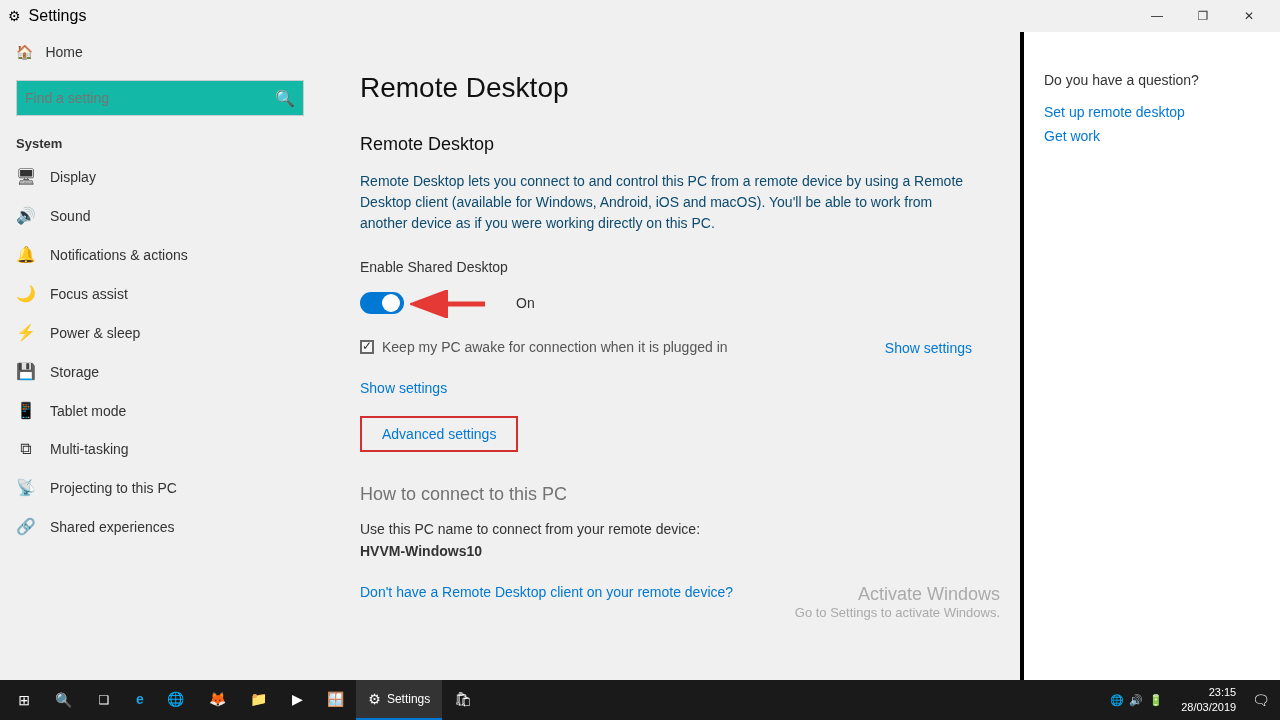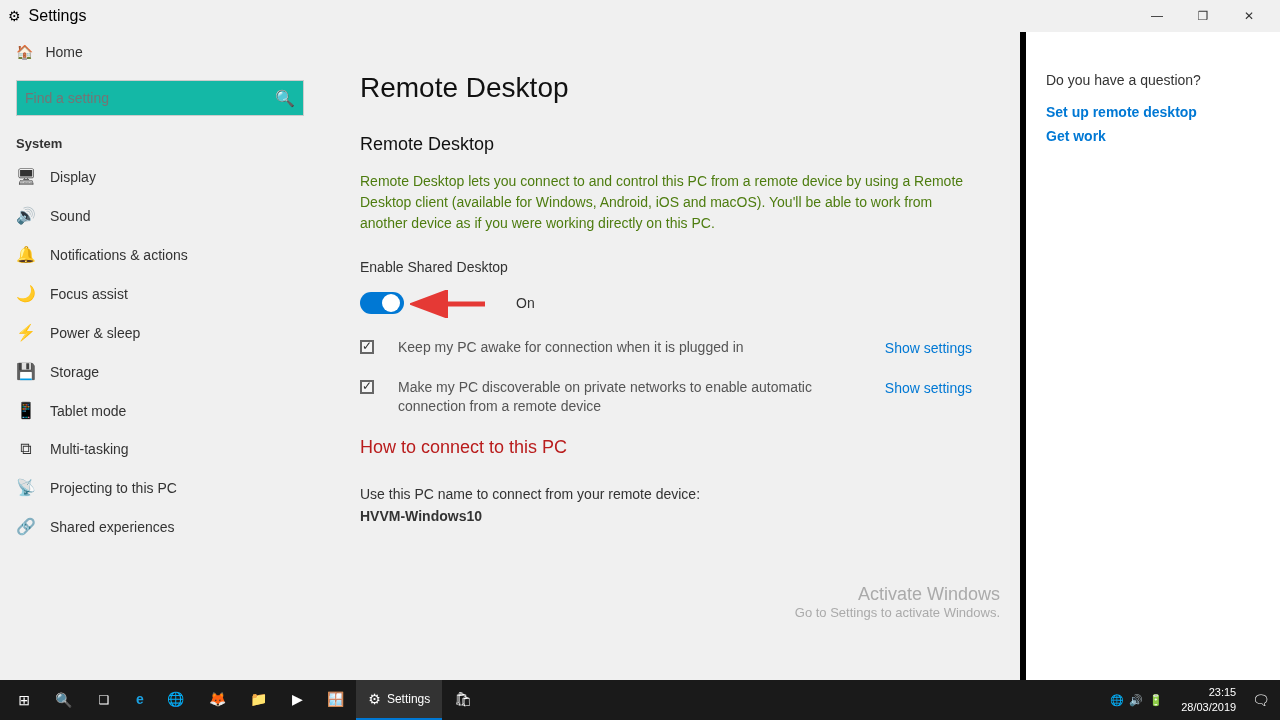--- a/index.html
+++ b/index.html
@@ -45,69 +45,69 @@
     }
     .sidebar-item {
       display: flex; align-items: center; gap: 14px;
       padding: 10px 16px; cursor: pointer; font-size: 14px; color: #333;
     }
     .sidebar-item .icon { font-size: 16px; width: 20px; text-align: center; }
     .page-title { font-size: 28px; font-weight: 300; color: #111; margin-bottom: 30px; }
 
     .section-title { font-size: 18px; font-weight: 400; color: #111; margin-bottom: 16px; }
 
-    .description-text { font-size: 14px; color: #4d7c0f; line-height: 1.5; margin-bottom: 24px; max-width: 680px; }
+    .description-text { font-size: 14px; color: #0c4a6e; line-height: 1.5; margin-bottom: 24px; max-width: 680px; }
 
     .toggle-row { display: flex; align-items: center; gap: 12px; margin-bottom: 24px; margin-top: 16px; }
     .toggle {
       width: 44px; height: 22px; background: #0078d4; border-radius: 11px;
       position: relative; cursor: pointer; flex-shrink: 0;
     }
     .toggle-knob {
       width: 18px; height: 18px; background: white; border-radius: 50%;
       position: absolute; top: 2px; left: 22px; transition: left 0.2s;
     }
     .toggle-label { font-size: 14px; color: #333; }
 
     
     .checkbox-setting-row {
       display: flex; align-items: flex-start; gap: 16px;
       margin-bottom: 20px; max-width: 780px;
     }
-    .checkbox-area { display: flex; align-items: flex-start; gap: 24px; flex: 1; }
+    .checkbox-area { display: flex; align-items: flex-start; gap: 8px; flex: 1; }
     .checkbox {
       width: 14px; height: 14px; border: 2px solid #666; margin-top: 2px;
       flex-shrink: 0; background: #f5f5f5; position: relative; cursor: pointer;
     }
     .checkbox.checked::after {
       content: '✓'; position: absolute; top: -3px; left: 0px;
       font-size: 12px; color: #333;
     }
     .checkbox-text { font-size: 14px; color: #555; line-height: 1.4; }
     .show-settings-link { font-size: 14px; color: #0078d4; cursor: pointer; white-space: nowrap; margin-top: 2px; text-decoration: none; }
 
     
     .advanced-settings-btn {
       border: 2px solid #d32f2f; background: transparent; color: #0078d4;
       padding: 8px 20px; font-size: 14px; cursor: pointer;
       margin-bottom: 32px; display: inline-block;
     }
 
-    .how-to-title { font-size: 18px; font-weight: 400; color: #b91c1c; margin-bottom: 28px; }
+    .how-to-title { font-size: 18px; font-weight: 400; color: #737373; margin-bottom: 16px; }
     .connect-label { font-size: 14px; color: #333; margin-bottom: 6px; }
     .pc-name { font-size: 14px; color: #333; font-weight: 600; margin-bottom: 24px; }
     .link-text { font-size: 14px; color: #0078d4; cursor: pointer; }
 
     
     .right-panel {
       width: 260px; background: white; flex-shrink: 0;
-      padding: 40px 20px; border-left: 6px solid #000000;
+      padding: 40px 20px; border-left: 4px solid #000000;
     }
     .help-title { font-size: 14px; color: #333; margin-bottom: 16px; }
-    .help-link { font-size: 14px; color: #0078d4; cursor: pointer; display: block; margin-bottom: 8px; font-weight: bold; }
+    .help-link { font-size: 14px; color: #0078d4; cursor: pointer; display: block; margin-bottom: 8px; }
 
     
     .activate-watermark {
       position: absolute; bottom: 60px; right: 20px;
       text-align: right; pointer-events: none;
     }
     .activate-watermark .aw-title { font-size: 18px; color: #aaa; }
     .activate-watermark .aw-sub { font-size: 13px; color: #aaa; }
 
     
@@ -236,33 +236,31 @@
       <div class="checkbox-setting-row">
         <div class="checkbox-area">
           <div class="checkbox checked"></div>
           <span class="checkbox-text">Keep my PC awake for connection when it is plugged in</span>
         </div>
         <a class="show-settings-link">Show settings</a>
       </div>
 
       
       <div class="checkbox-setting-row">
-        <div class="checkbox-area">
-          <div class="checkbox checked"></div>
-          <span class="checkbox-text">Make my PC discoverable on private networks to enable automatic connection from a remote device</span>
-        </div>
         <a class="show-settings-link">Show settings</a>
       </div>
 
       
+      <button class="advanced-settings-btn">Advanced settings</button>
 
       
       <h2 class="how-to-title">How to connect to this PC</h2>
       <p class="connect-label">Use this PC name to connect from your remote device:</p>
       <p class="pc-name">HVVM-Windows10</p>
+      <a class="link-text">Don't have a Remote Desktop client on your remote device?</a>
 
       
       <div class="activate-watermark">
         <div class="aw-title">Activate Windows</div>
         <div class="aw-sub">Go to Settings to activate Windows.</div>
       </div>
     </div>
 
     <div class="right-panel">
       <p class="help-title">Do you have a question?</p>

